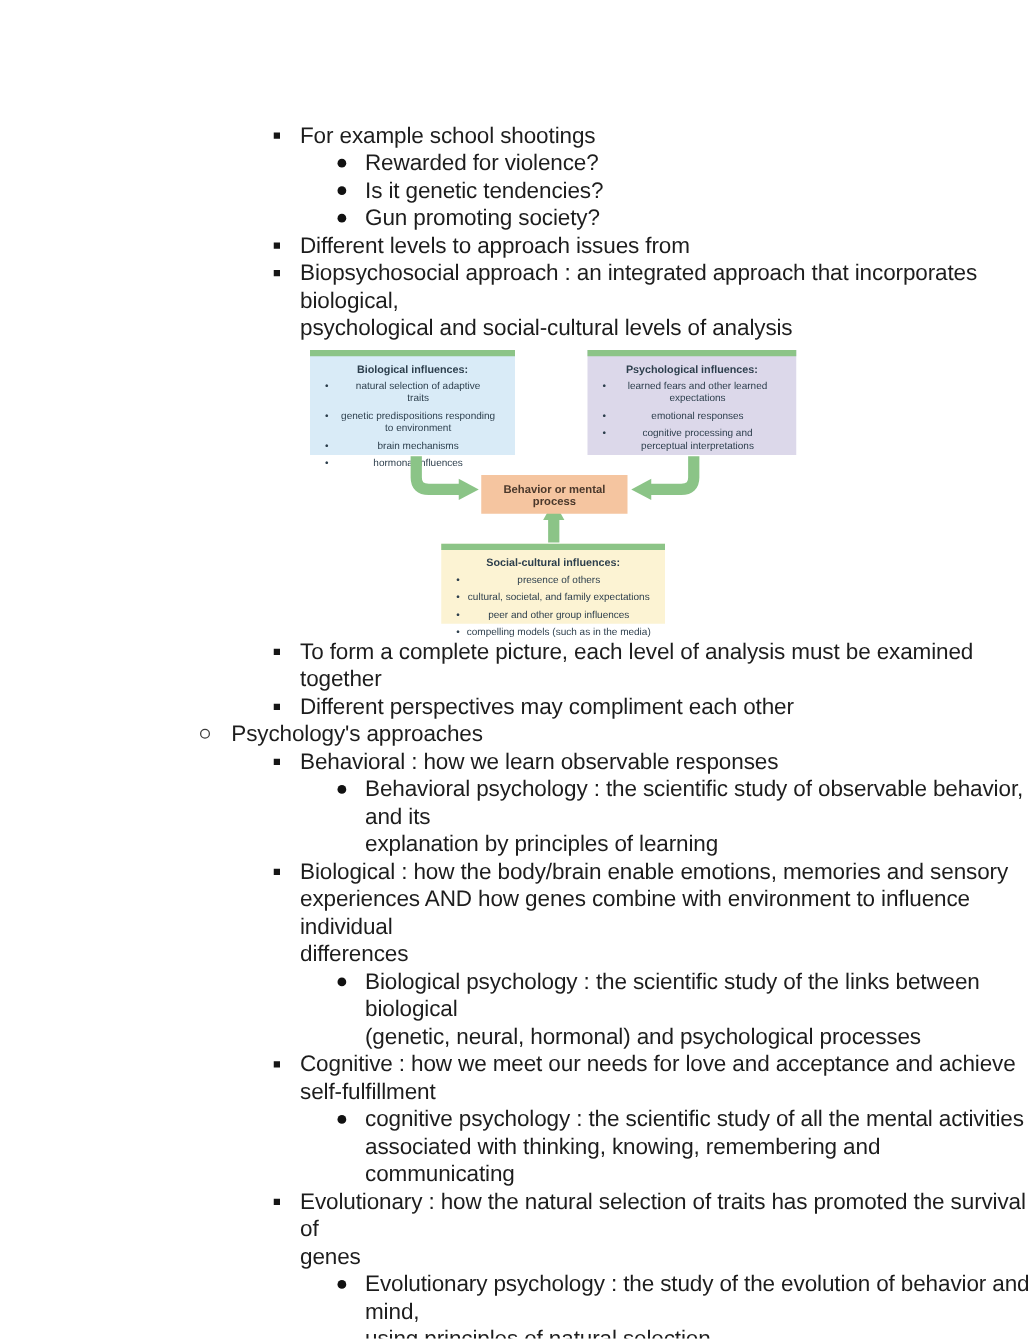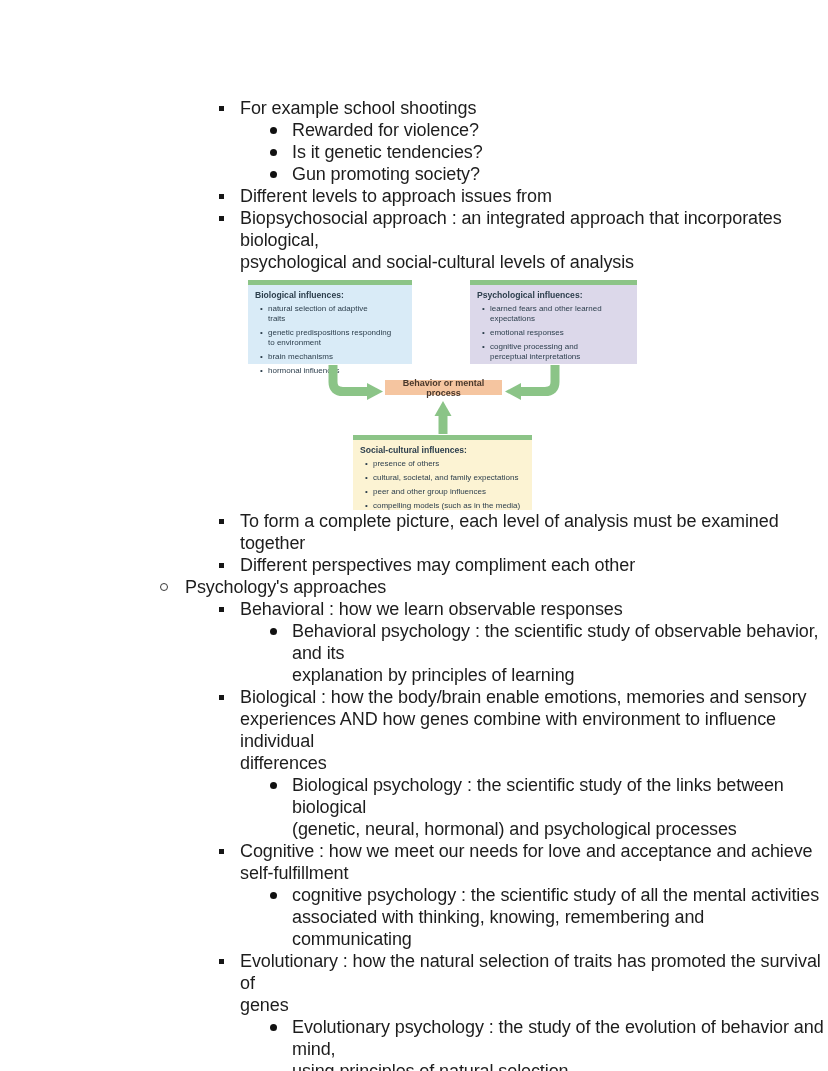--- a/index.html
+++ b/index.html
@@ -50,30 +50,30 @@
     width:828px;height:232px;
     margin-top:5px;
   }
   .dbox{
     position:absolute;
     box-sizing:border-box;
     font-size:8px;line-height:10px;
     color:var(--box-text);
   }
   .dbox .bar{height:5px;width:100%;background:var(--accent-green);}
-  .dbox .inner{padding:5px 7px 4px 7px;}
+  .dbox .inner{padding:5px 7px 4px 7px;text-align:center;}
   .dbox-title{font-weight:bold;font-size:8.6px;margin:0 0 1px 0;}
   .dbox ul{list-style:none;margin:0;padding:0;}
   .dbox li{position:relative;padding-left:9px;white-space:pre-line;margin:4px;}
   .dbox li::before{content:"\2022";position:absolute;left:1px;top:0;}
   .box-bio{left:248px;top:2px;width:164px;height:84px;background:var(--bio-bg);}
   .box-psych{left:470px;top:2px;width:167px;height:84px;background:var(--psych-bg);}
-  .box-social{left:353px;top:157px;width:179px;height:75px;background:var(--social-bg);}
+  .box-social{left:353px;top:157px;width:179px;height:64px;background:var(--social-bg);}
   .box-center{
-    position:absolute;left:385px;top:102px;width:117px;height:15px;
+    position:absolute;left:385px;top:102px;width:117px;height:31px;
     background:var(--center-bg);
     display:flex;align-items:center;justify-content:center;
     font-size:9px;font-weight:bold;color:var(--center-text);
     text-align:center;
   }
   .arrows{position:absolute;left:0;top:0;}
 </style>
 </head>
 <body>
 

